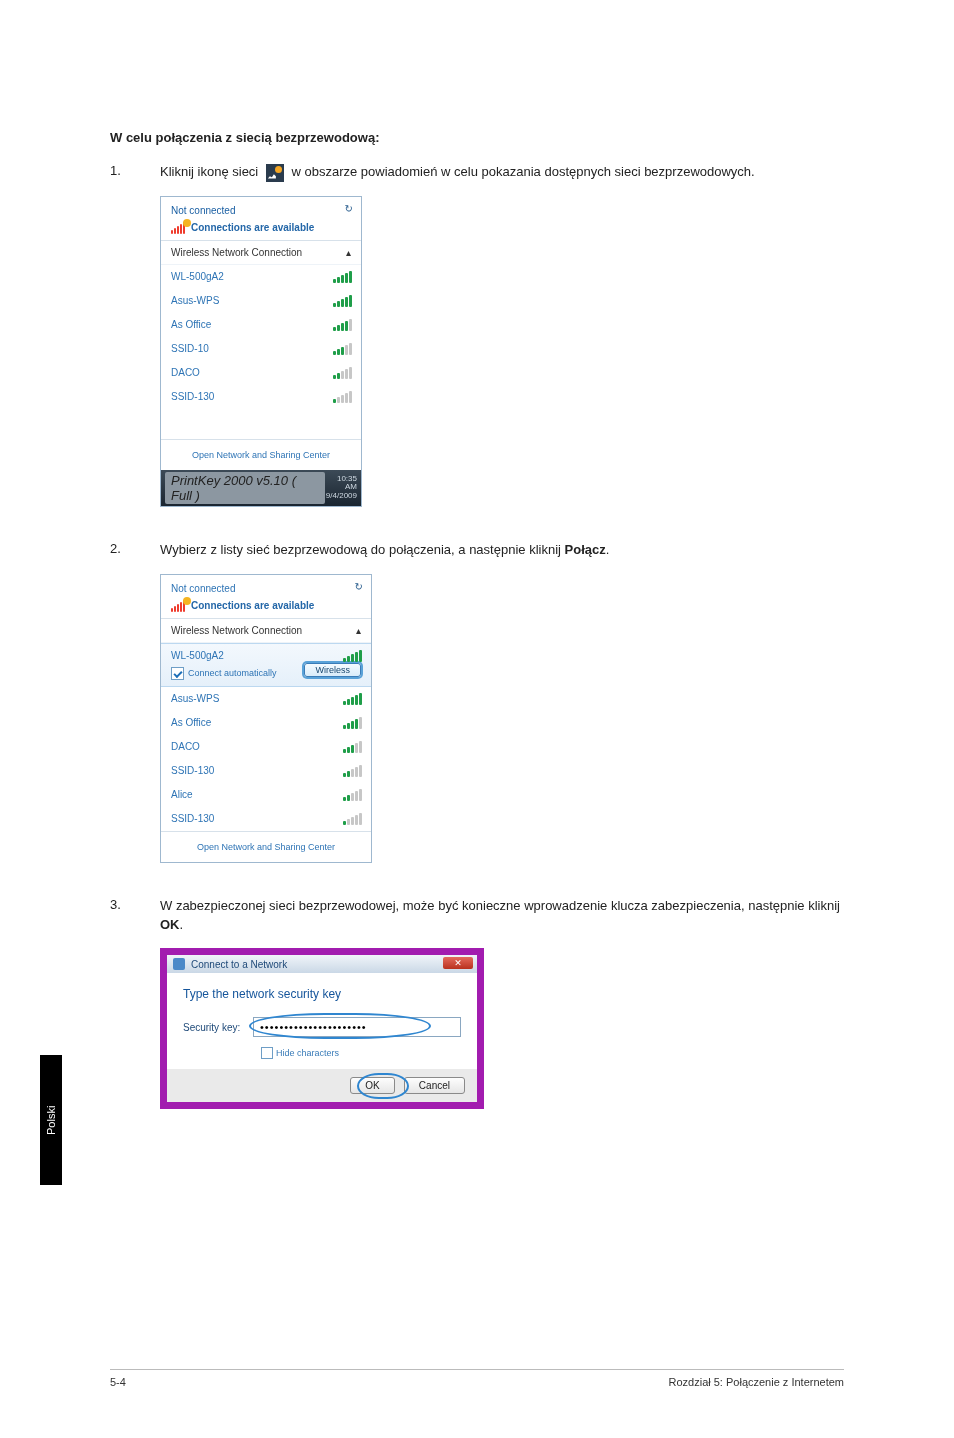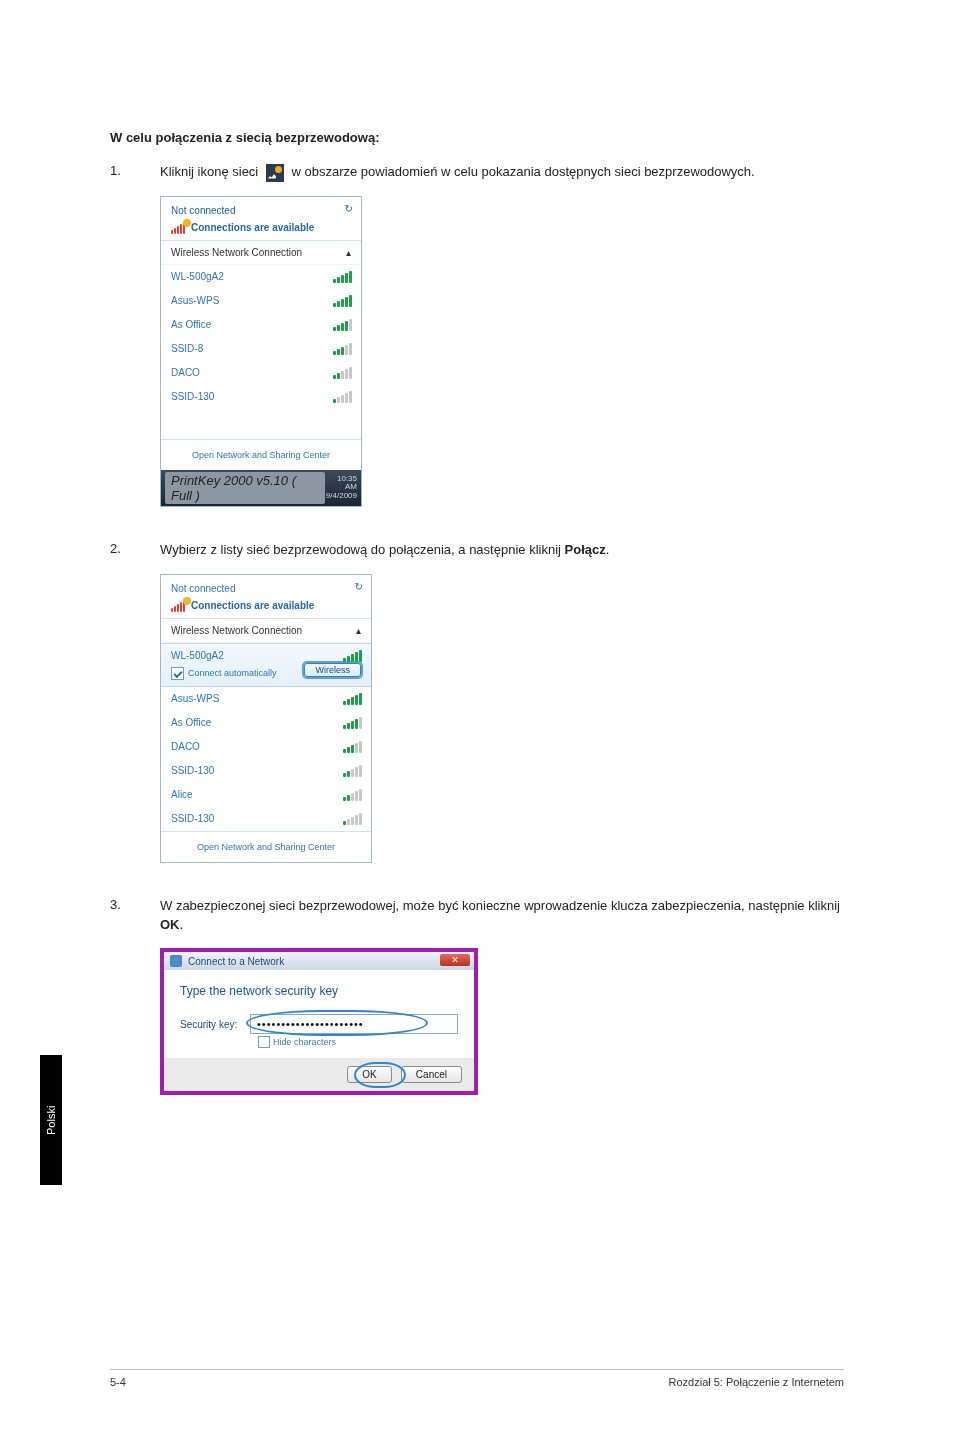--- a/index.html
+++ b/index.html
@@ -163,21 +163,21 @@
     border:1px solid #3a7cb8; border-radius:3px; color:#18476f;
     box-shadow:0 0 0 2px #5aa2d8; margin-left:auto;
   }
   .p2-autorow-wrap { display:flex; align-items:center; }
 
   
   .dialog {
     margin-left: 50px;
     width: 310px;
     background:#fde047;
-    border:4px solid #a21caf;
+    border:7px solid #a21caf;
     font-size:11px;
   }
   .dlg-titlebar {
     background: linear-gradient(#f0f4f9,#cad8e6);
     padding:3px 6px; display:flex; align-items:center; gap:6px;
     position:relative; font-size:10px; color:#1e4978;
   }
   .dlg-titlebar .win-ico {
     width:12px; height:12px; background:#4b89c8; border-radius:2px;
     display:inline-block;
@@ -197,21 +197,21 @@
   .dlg-input {
     flex:1; border:1px solid #8aa7c1; padding:3px 6px; font-family:inherit;
     font-size:11px; letter-spacing:1px;
   }
   .oval {
     border:2px solid #2f86d0; border-radius:50%/60%;
     position:absolute; pointer-events:none;
   }
   .oval.o-input { width:178px; height:22px; }
   .oval.o-ok { width:48px; height:22px; }
-  .dlg-hide { font-size:9px; color:#3a7cb8; margin-left:78px; margin-top:2px; display:flex; align-items:center; gap:3px; }
+  .dlg-hide { font-size:9px; color:#3a7cb8; margin-left:78px; margin-top:10px; display:flex; align-items:center; gap:3px; }
   .dlg-hide .chk2 { width:10px; height:10px; border:1px solid #6e9ec6; background:#fff; }
   .dlg-buttons {
     background:#eaeaea; padding:8px 12px; text-align:right;
   }
   .win-btn {
     display:inline-block; padding:2px 14px; font-size:10px;
     background:linear-gradient(#fdfdfd,#e6e6e6);
     border:1px solid #8a8a8a; border-radius:3px; color:#222;
     margin-left:6px;
   }
@@ -296,21 +296,21 @@
       <span>As Office</span>
       <span class="sig s4">
           <i></i>
           <i></i>
           <i></i>
           <i></i>
           <i></i>
         </span>
     </div>
     <div class="p1-item">
-      <span>SSID-8</span>
+      <span>SSID-10</span>
       <span class="sig s3">
           <i></i>
           <i></i>
           <i></i>
           <i></i>
           <i></i>
         </span>
     </div>
     <div class="p1-item">
       <span>DACO</span>

